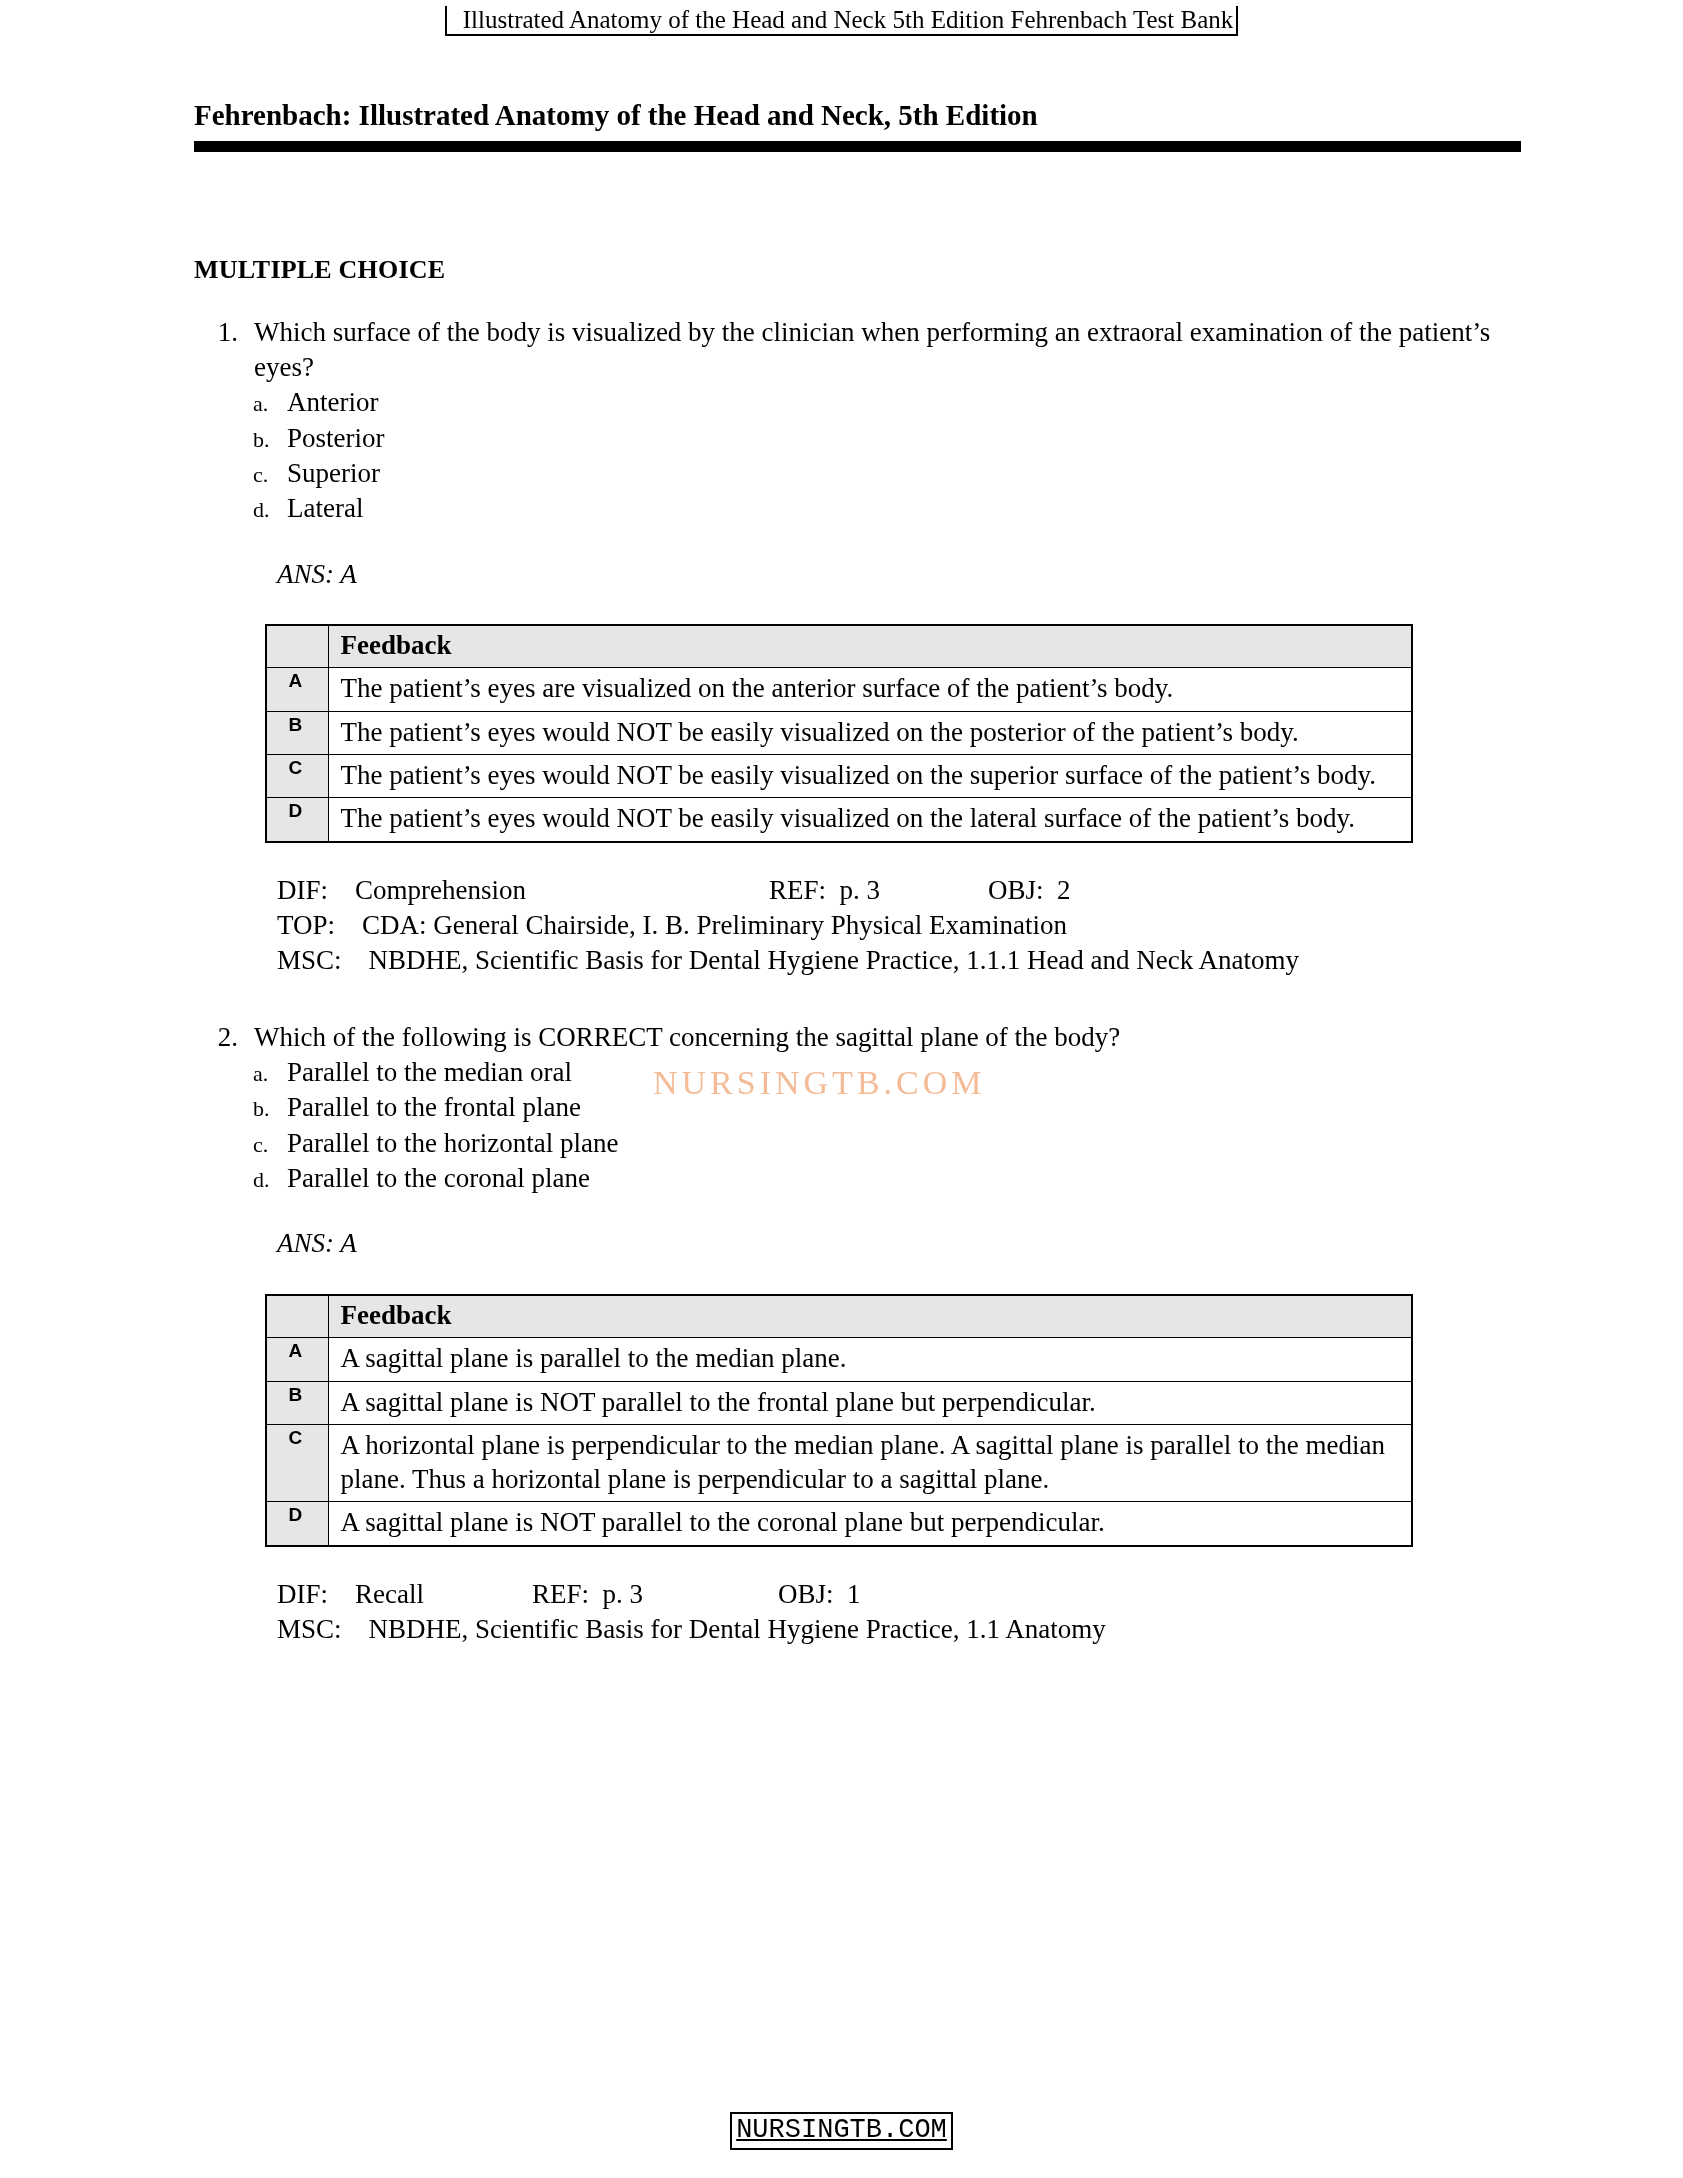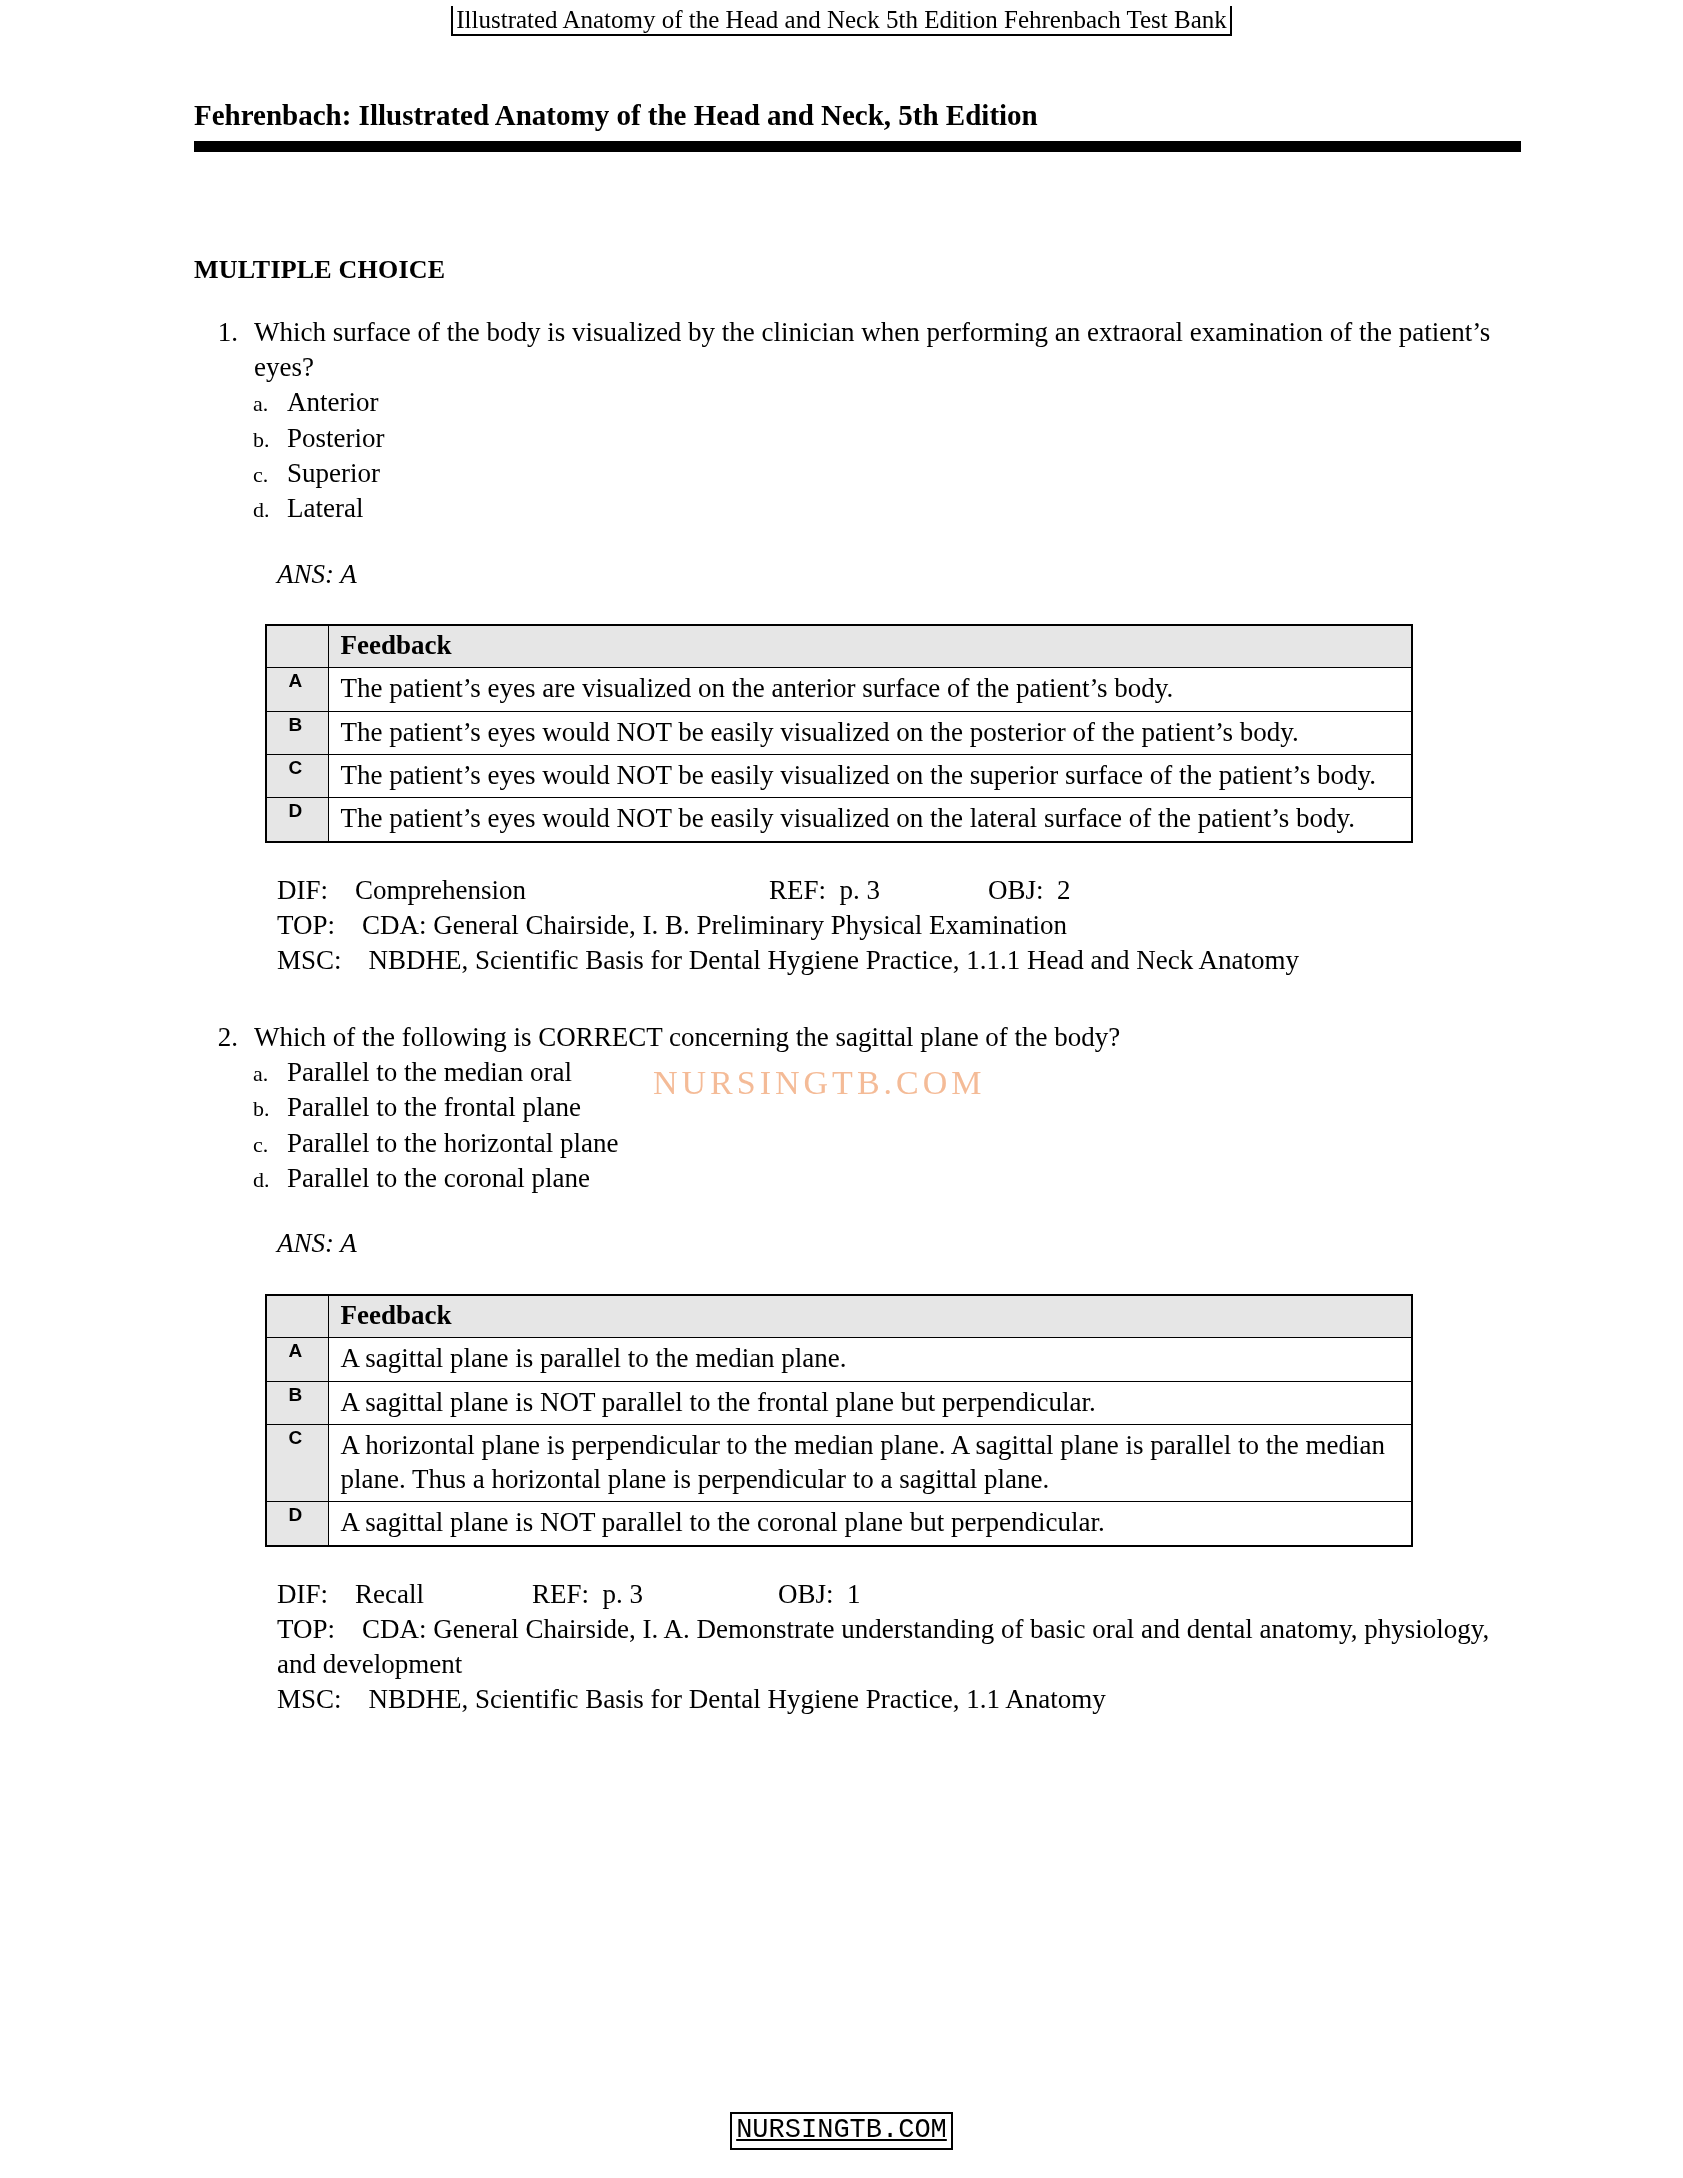--- a/index.html
+++ b/index.html
@@ -23,21 +23,21 @@
     position: absolute;
     top: 6px;
     left: 0;
     width: 1683px;
     text-align: center;
   }
   .doc-header-inner {
     display: inline-block;
     font-size: 25px;
     line-height: 1.0;
-    padding: 1px 3px 2px 3px;
+    padding: 1px 3px 2px 16px;
     border-left: 2px solid #000;
     border-right: 2px solid #000;
     border-bottom: 2px solid #000;
     white-space: nowrap;
   }
 
   
   .chapter-block {
     position: absolute;
     top: 97px;
@@ -354,21 +354,20 @@
             <tr>
               <td class="fb-letter">D</td>
               <td class="fb-text">A sagittal plane is NOT parallel to the coronal plane but perpendicular.</td>
             </tr>
           </tbody>
         </table>
       </div>
 
       <div class="meta">
         <div class="meta-row">DIF: Recall    REF:  p. 3     OBJ:  1</div>
-        <div class="meta-row wrap"><span>TOP:</span> <span>CDA: General Chairside, I. A. Demonstrate understanding of basic oral and dental anatomy, physiology, and development</span></div>
         <div class="meta-row"><span>MSC:</span> <span>NBDHE, Scientific Basis for Dental Hygiene Practice, 1.1 Anatomy</span></div>
       </div>
     </div>
 
   </div>
 
   <div class="watermark wm-1">NURSINGTB.COM</div>
 
   <div class="footer">
     <span class="footer-box">NURSINGTB.COM</span>

